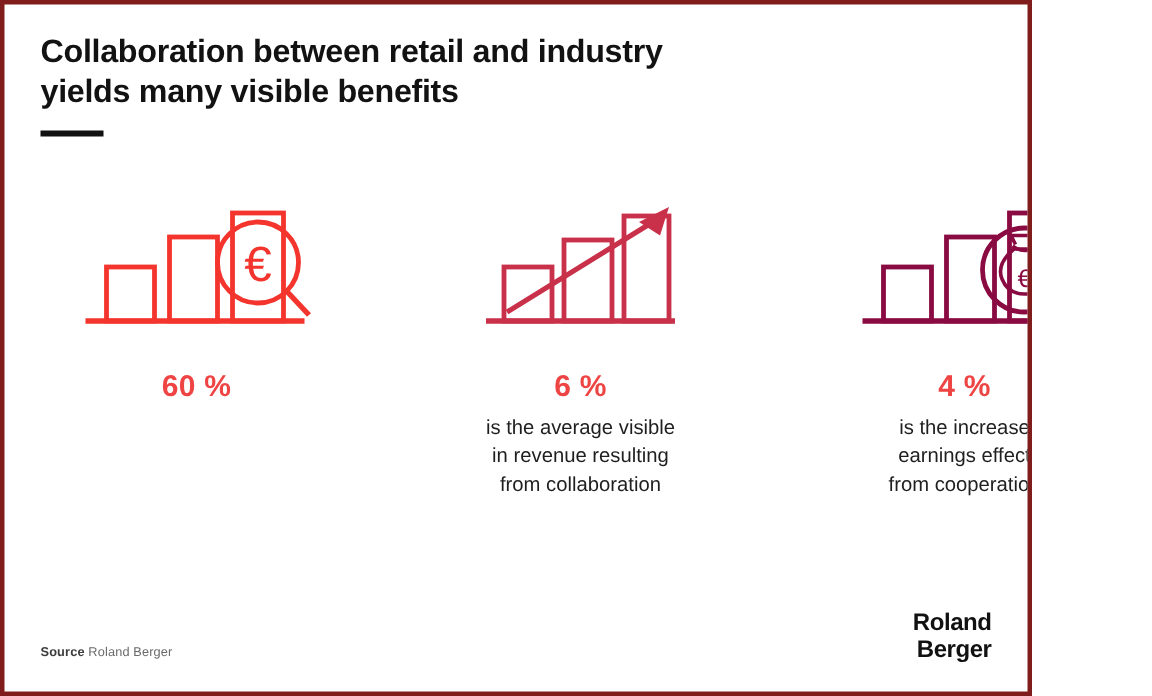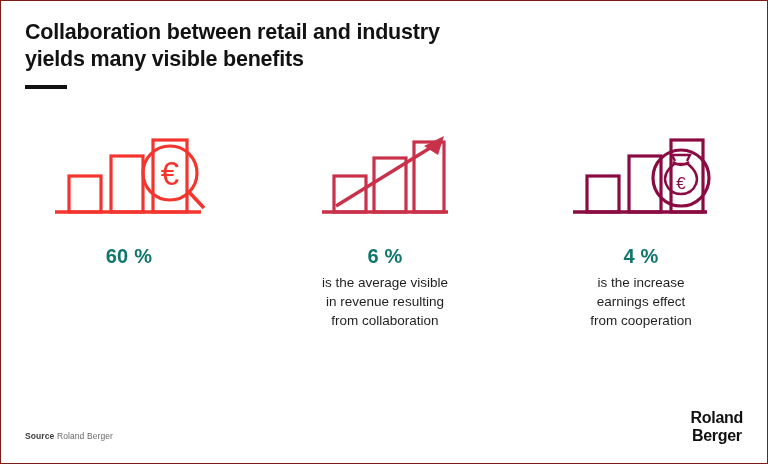--- a/index.html
+++ b/index.html
@@ -5,24 +5,24 @@
   html, body {
     margin: 0;
     padding: 0;
     background: #ffffff;
   }
   body {
     font-family: "Liberation Sans", sans-serif;
   }
   .slide {
     position: relative;
-    width: 768px;
+    width: 688px;
     height: 464px;
     background: #ffffff;
-    border: 1px solid #7f1d1d;
+    border: 3px solid #7f1d1d;
     box-sizing: border-box;
     overflow: hidden;
   }
 
   
   .title-block {
     position: absolute;
     left: 24px;
     top: 18px;
     width: 600px;
@@ -63,21 +63,21 @@
     height: 102px;
     display: flex;
     align-items: center;
     justify-content: center;
   }
   .stat-value {
     margin-top: 16px;
     font-size: 20px;
     line-height: 22px;
     font-weight: bold;
-    color: #0f766e;
+    color: #ef4444;
     letter-spacing: 0.2px;
   }
   .stat-desc {
     margin-top: 6px;
     font-size: 13.5px;
     line-height: 19px;
     color: #1f1f1f;
     text-align: center;
     white-space: pre-line;
     max-width: 230px;
@@ -92,21 +92,21 @@
     color: #6a6a6a;
     letter-spacing: 0.1px;
   }
   .source b {
     color: #3d3d3d;
   }
   .logo {
     position: absolute;
     right: 24px;
     bottom: 18px;
-    text-align: center;
+    text-align: right;
     font-size: 16px;
     line-height: 18px;
     font-weight: bold;
     color: #111111;
     letter-spacing: -0.3px;
   }
 </style>
 </head>
 <body>
 

